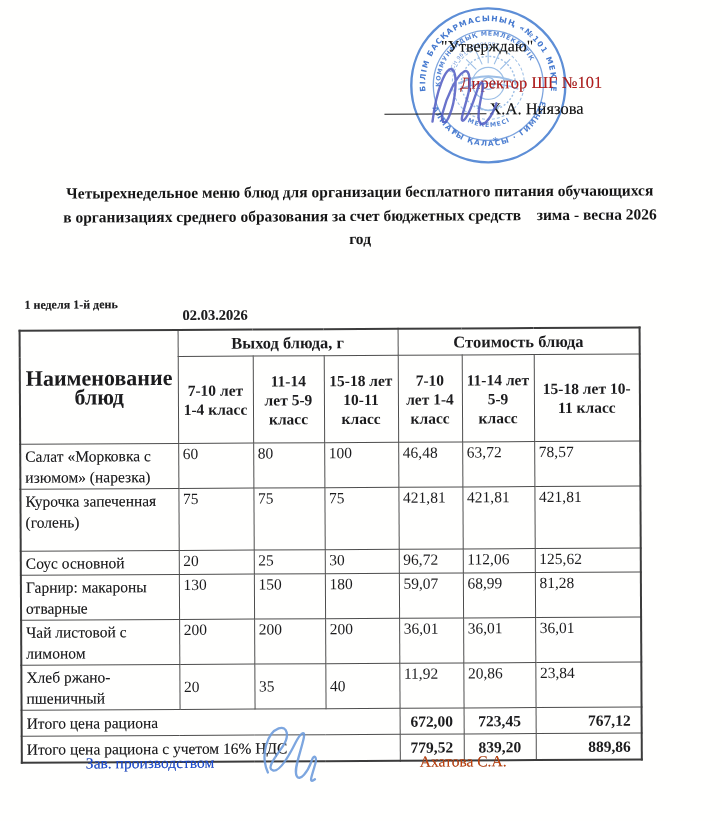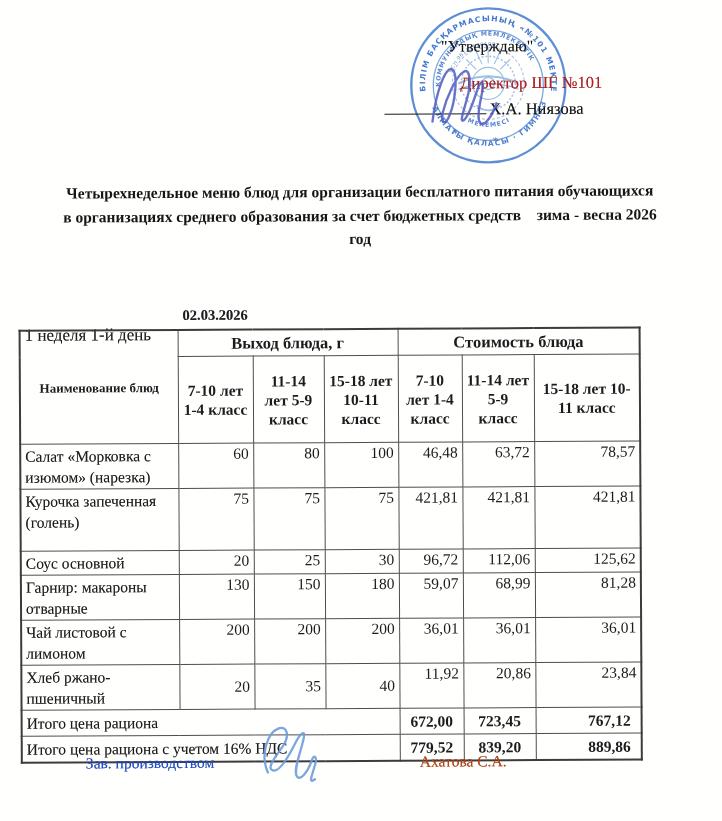--- a/index.html
+++ b/index.html
@@ -30,40 +30,40 @@
 
   
   .doc-title{
     position:absolute;left:10px;top:180px;width:702px;
     text-align:center;font-weight:bold;font-size:15.5px;line-height:23.5px;
     color:#161616;
   }
   .doc-title div{white-space:pre;}
 
   
-  .week-label{position:absolute;left:25px;top:324px;font-weight:normal;font-size:17px;}
+  .week-label{position:absolute;left:25px;top:296px;font-weight:bold;font-size:12px;}
   .date-label{position:absolute;left:183px;top:306px;font-weight:bold;font-size:14.5px;}
 
   
   .menu-table{
     position:absolute;left:19px;top:328px;
     border-collapse:collapse;table-layout:fixed;width:622px;
     font-size:15.5px;color:#1c1c1e;
   }
   .menu-table th,.menu-table td{
     border:1px solid #4e4e4e;
     padding:1px 4px;
     overflow:hidden;
   }
   .menu-table{border:2px solid #3c3c3c;}
   .menu-table th{font-weight:bold;text-align:center;vertical-align:middle;line-height:19px;}
   .th-group{font-size:16.5px;height:23px;margin-top:12px;}
   .th-sub{height:84px;font-size:15.5px;}
   .name-cell{text-align:left;vertical-align:top;padding-left:7px;line-height:21px;}
-  .num-cell{text-align:right;vertical-align:top;padding-top:2px;}
+  .num-cell{text-align:left;vertical-align:top;padding-top:2px;}
   .row-mid .num-w{vertical-align:middle;}
   .tot-label{text-align:left;padding-left:7px;font-size:15.5px;height:23px;}
   .tot-val{text-align:center;font-weight:bold;}
   .tot-val.last{text-align:right;padding-right:10px;border-radius:9px;}
 
   
   .footer-pos{position:absolute;left:84px;top:753px;font-size:15.5px;color:#1d4ed8;}
   .footer-name{position:absolute;left:418px;top:753px;font-size:15.5px;color:#c2410c;}
   .sig-bottom{position:absolute;left:250px;top:718px;}
 </style>
@@ -141,21 +141,21 @@
       <col style="width:158px">
           <col style="width:75px">
           <col style="width:71px">
           <col style="width:74px">
       <col style="width:64px">
           <col style="width:72px">
           <col style="width:106px">
     </colgroup>
     <thead>
       <tr>
-        <th rowspan="2" style="font-size:13px">Наименование блюд</th>
+        <th rowspan="2" style="font-size:22px">Наименование блюд</th>
         <th colspan="3" class="th-group">Выход блюда, г</th>
         <th colspan="3" class="th-group">Стоимость блюда</th>
       </tr>
       <tr>
         <th class="th-sub">7-10 лет 1-4 класс</th>
         <th class="th-sub">11-14 лет 5-9 класс</th>
         <th class="th-sub">15-18 лет 10-11 класс</th>
         <th class="th-sub">7-10 лет 1-4 класс</th>
         <th class="th-sub">11-14 лет 5-9 класс</th>
         <th class="th-sub">15-18 лет 10-11 класс</th>

